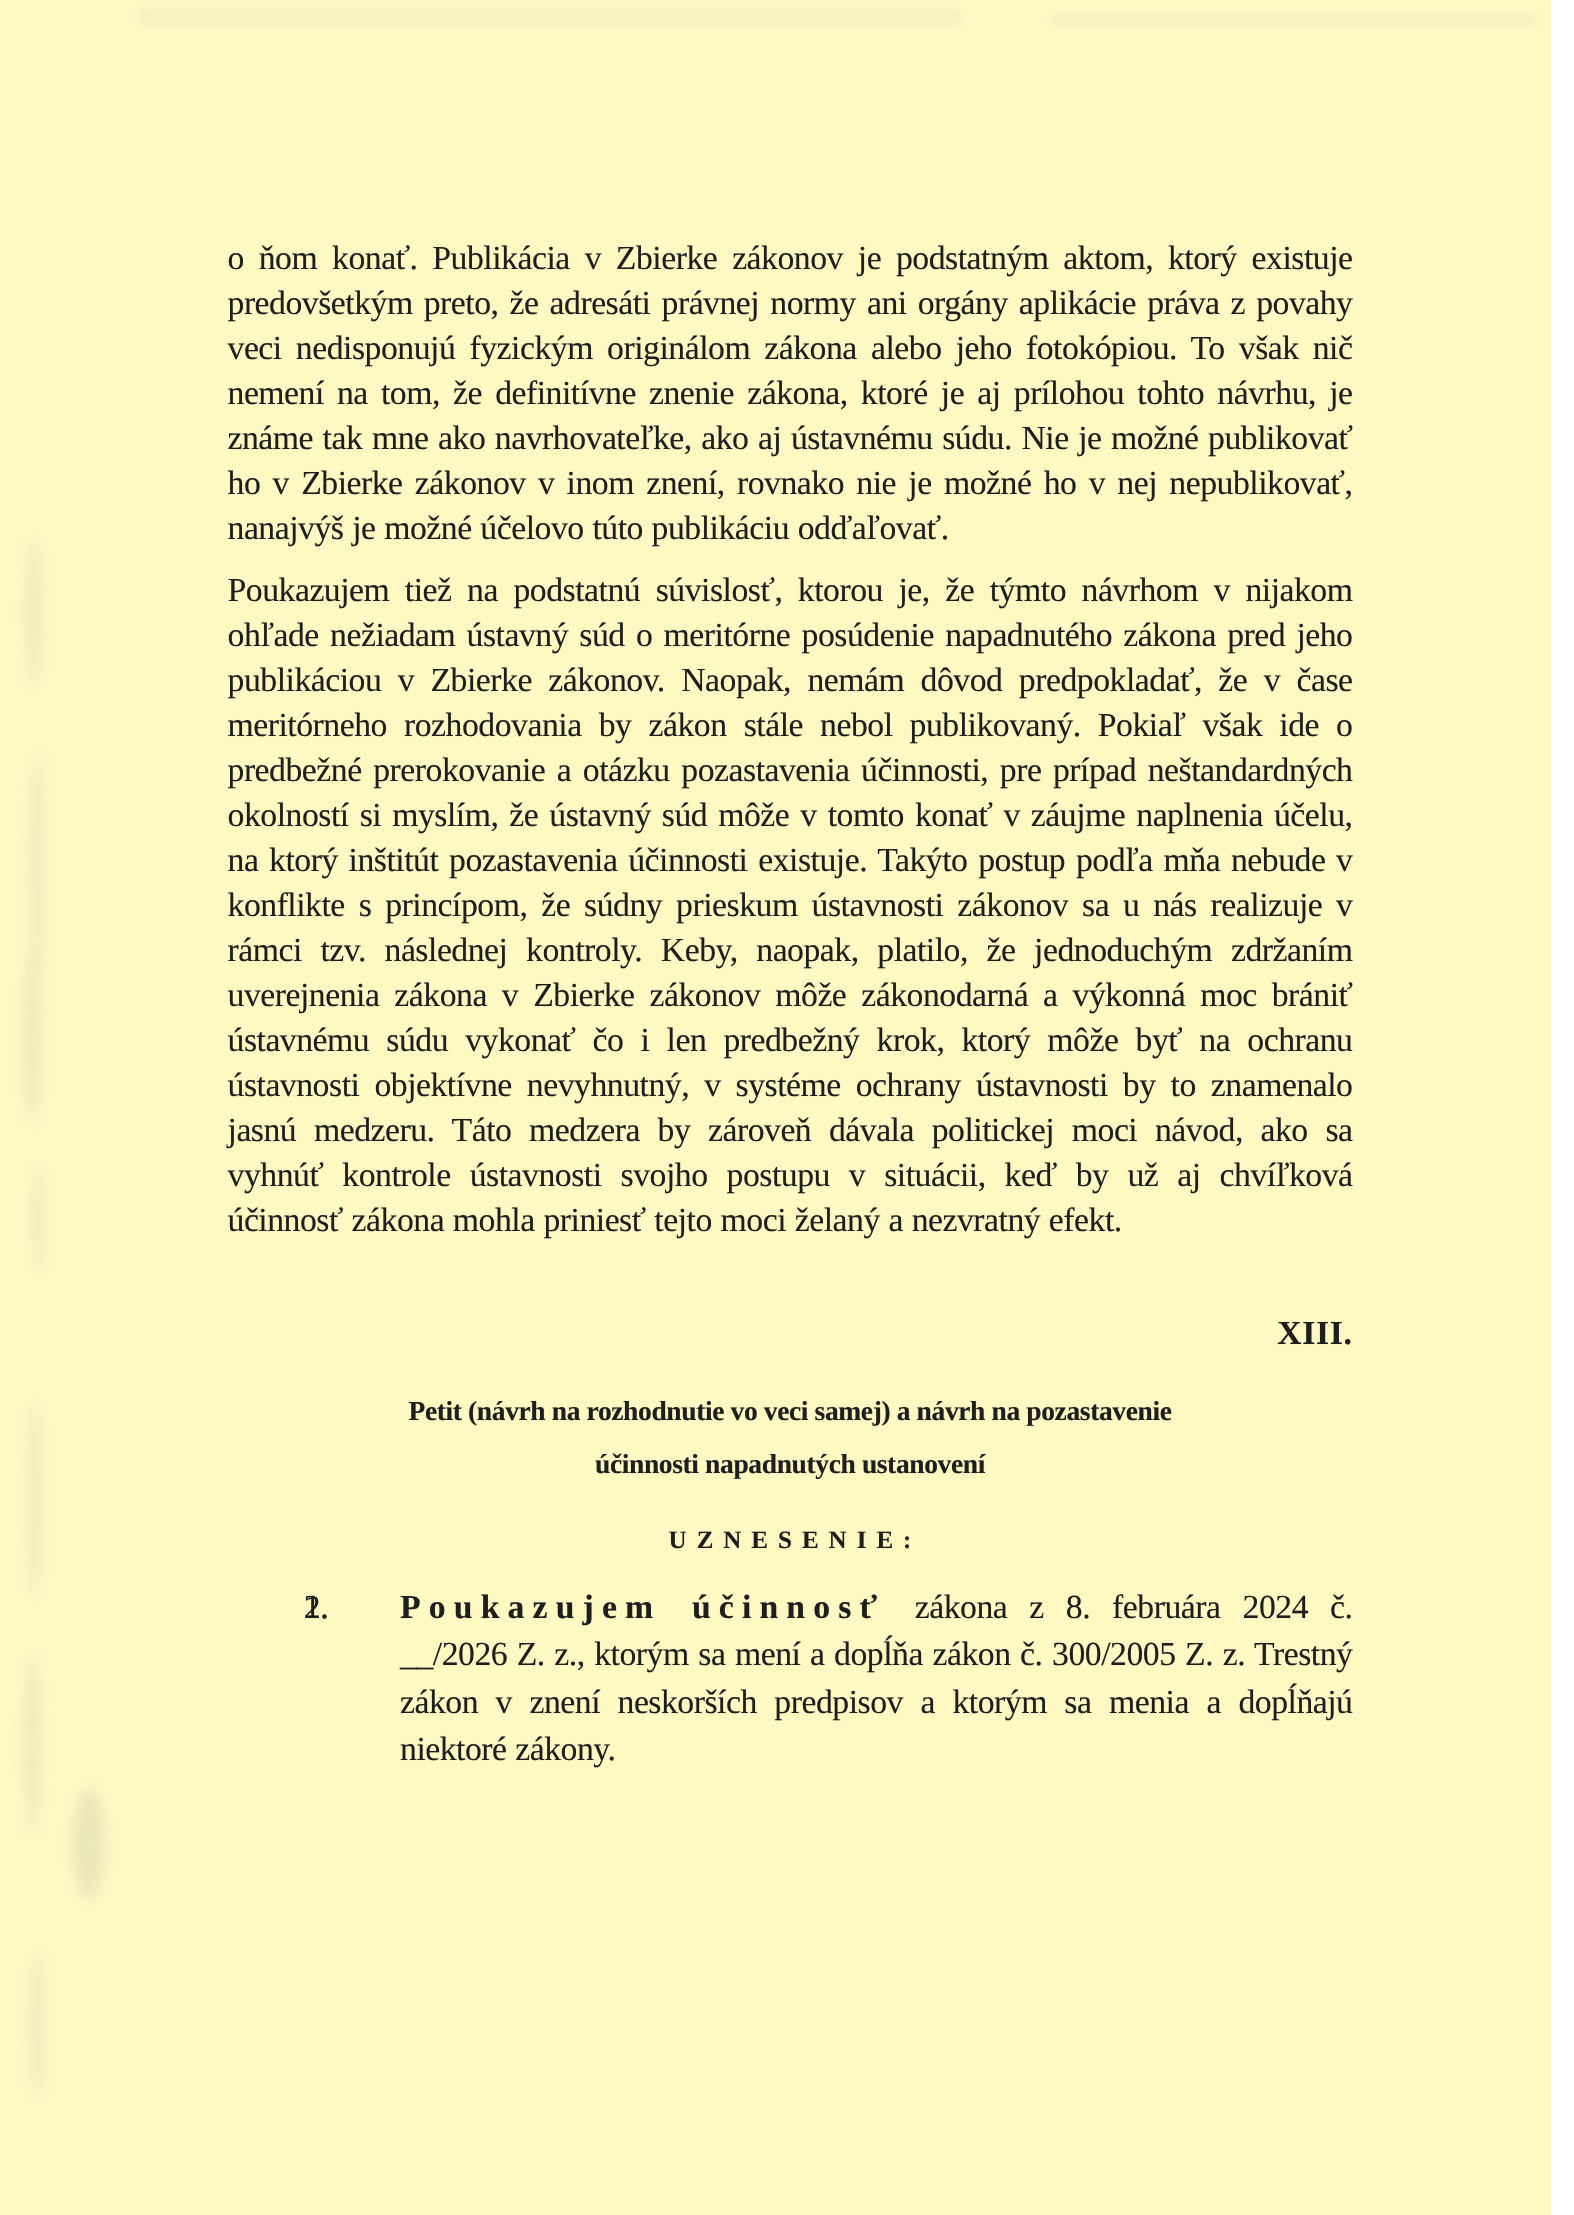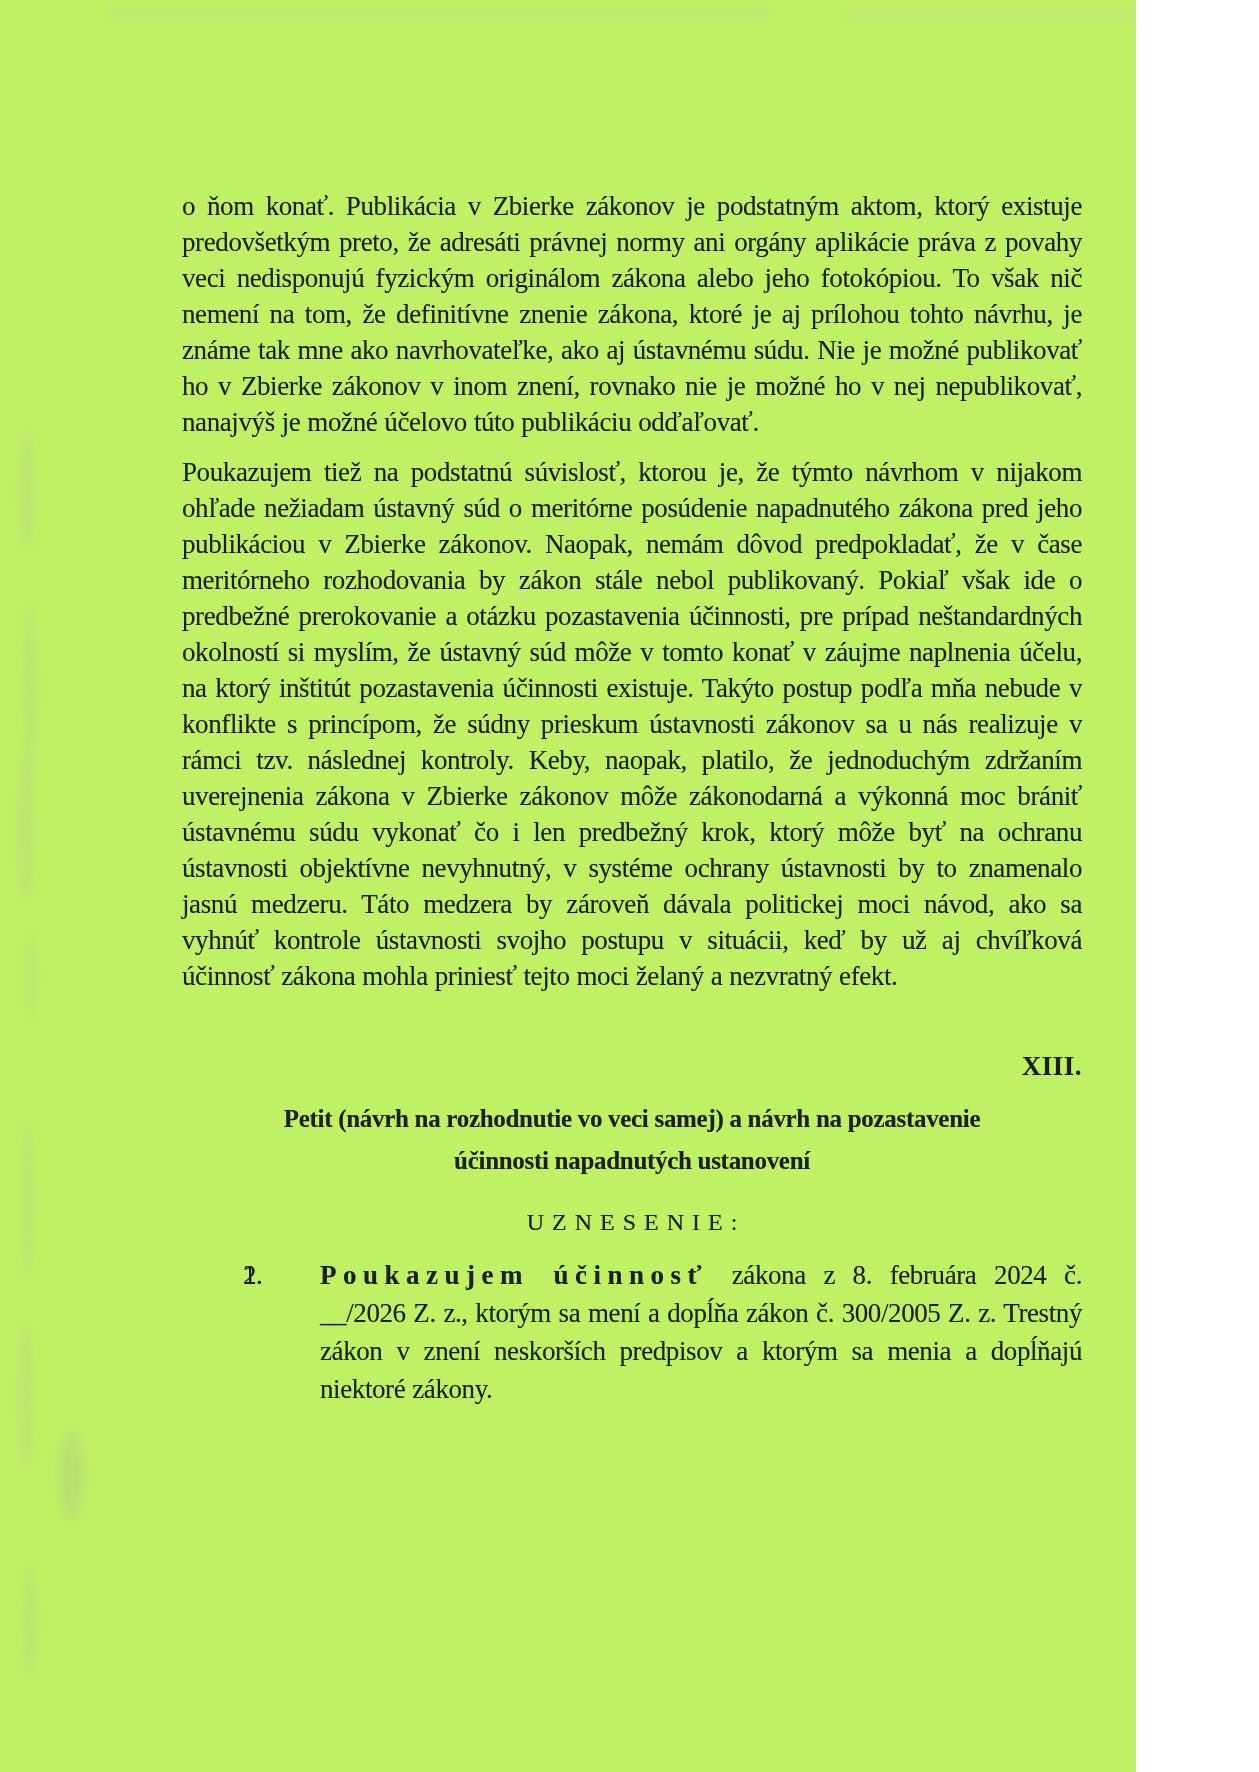--- a/index.html
+++ b/index.html
@@ -2,23 +2,23 @@
 <html lang="sk"><head>
 <meta charset="utf-8">
 <style>
   html, body {
     margin: 0;
     padding: 0;
     background: #ffffff;
   }
   .page {
     position: relative;
-    width: 1136px;
+    width: 1241px;
     height: 1772px;
-    background: #bef264;
+    background: #fef9c3;
     overflow: hidden;
     font-family: "Liberation Serif", serif;
     color: #1e1e1e;
   }
   
   .noise {
     position: absolute;
     background: rgba(165,165,165,0.16);
     filter: blur(5px);
     border-radius: 50%;
@@ -48,35 +48,35 @@
   .sec-num {
     margin: 54px 0 0 0;
     text-align: right;
     font-size: 27px;
     font-weight: bold;
     line-height: 36px;
     letter-spacing: 0.5px;
     text-shadow: 0 0 0.6px rgba(25,25,25,0.4);
   }
   .sec-title {
-    margin: 14px 0 0 0;
+    margin: 24px 0 0 0;
     text-align: center;
-    font-size: 25px;
+    font-size: 22px;
     font-weight: bold;
     line-height: 42px;
     letter-spacing: -0.3px;
     text-shadow: 0 0 0.6px rgba(25,25,25,0.4);
   }
   .sec-title .line { display: block; }
   .intro { margin-top: 14px; }
   .res-heading {
     margin: 22px 0 0 0;
     text-align: center;
-    font-size: 24px;
-    font-weight: normal;
+    font-size: 20px;
+    font-weight: bold;
     line-height: 36px;
     letter-spacing: 8px;
     text-indent: 8px;
     text-shadow: 0 0 0.6px rgba(25,25,25,0.4);
   }
   .res-list {
     list-style: none;
     margin: 16px 0 0 0;
     padding: 0;
   }

